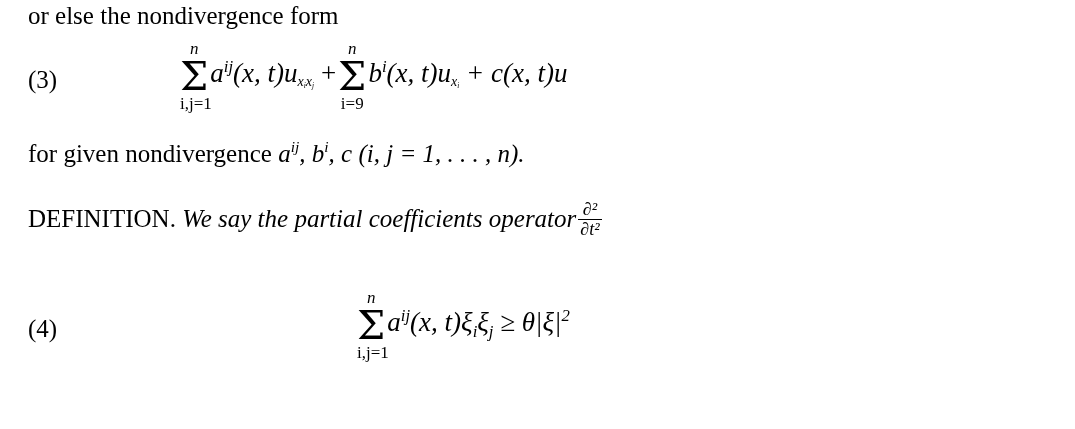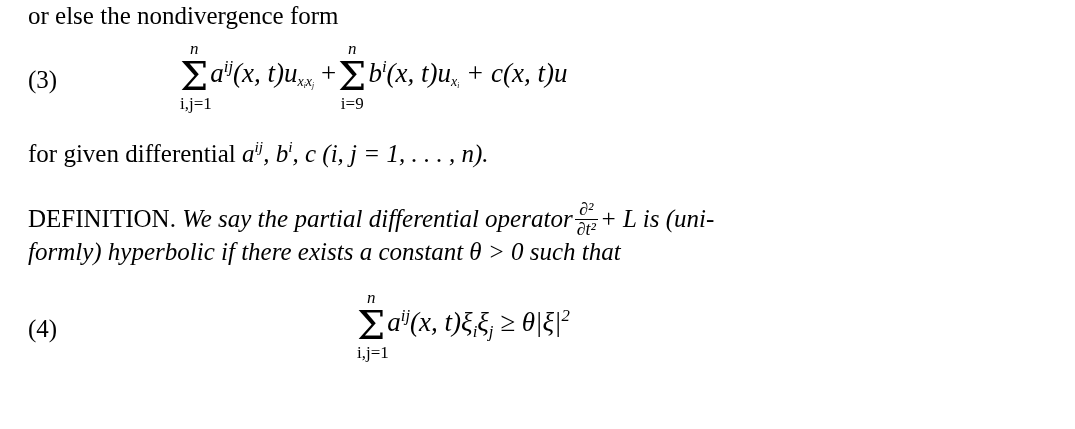--- a/index.html
+++ b/index.html
@@ -112,31 +112,28 @@
 
   <div class="line tag" style="left:28px; top:66px;">(3)</div>
 
   <div class="line eq" style="left:178px; top:58px;">
     <span class="sum"><span class="upper">n</span><span class="sym">Σ</span><span class="lower">i,j=1</span></span><span class="mi">a</span><sup class="sup mi">ij</sup><span class="mi">(<span class="mi">x</span>, <span class="mi">t</span>)<span class="mi">u</span></span><sub class="sub2 mi">x<sub class="sub2">i</sub>x<sub class="sub2">j</sub></sub>
     <span class="mo">+</span><span class="sum"><span class="upper">n</span><span class="sym">Σ</span><span class="lower">i=9</span></span><span class="mi">b</span><sup class="sup mi">i</sup><span class="mi">(<span class="mi">x</span>, <span class="mi">t</span>)<span class="mi">u</span></span><sub class="sub2 mi">x<sub class="sub2">i</sub></sub>
     <span class="mi">+ c(x, t)u</span>
   </div>
 
   <div class="line body-text" style="left:28px; top:140px;">
-    <span>for given differential </span><span class="mi">a</span><sup class="sup mi">ij</sup><span class="mi">, b</span><sup class="sup mi">i</sup><span class="mi">, c  (i, j = 1, . . . , n).</span>
+    <span>for given nondivergence </span><span class="mi">a</span><sup class="sup mi">ij</sup><span class="mi">, b</span><sup class="sup mi">i</sup><span class="mi">, c  (i, j = 1, . . . , n).</span>
   </div>
 
   <div class="line def-text" style="left:28px; top:200px;">
     <span class="bf">DEFINITION.</span>
-    <span class="it">We say the partial differential operator</span><span class="frac"><span class="num mi">∂²</span><span class="den mi">∂t²</span></span><span class="it">+ L  is (uni-</span>
+    <span class="it">We say the partial coefficients operator</span><span class="frac"><span class="num mi">∂²</span><span class="den mi">∂t²</span></span>
   </div>
 
-  <div class="line def-text" style="left:28px; top:238px;">
-    <span class="bf it">formly) hyperbolic </span><span class="it">if there exists a constant θ &gt; 0 such that</span>
-  </div>
 
   <div class="line tag" style="left:28px; top:315px;">(4)</div>
 
   <div class="line eq" style="left:355px; top:307px;">
     <span class="sum"><span class="upper">n</span><span class="sym">Σ</span><span class="lower">i,j=1</span></span><span class="mi">a</span><sup class="sup mi">ij</sup><span class="mi">(x, t)ξ</span><sub class="sub mi">i</sub><span class="mi">ξ</span><sub class="sub mi">j</sub>
     <span class="mi">≥ θ|ξ|</span><sup class="sup mn">2</sup>
   </div>
 
 
 </div>

